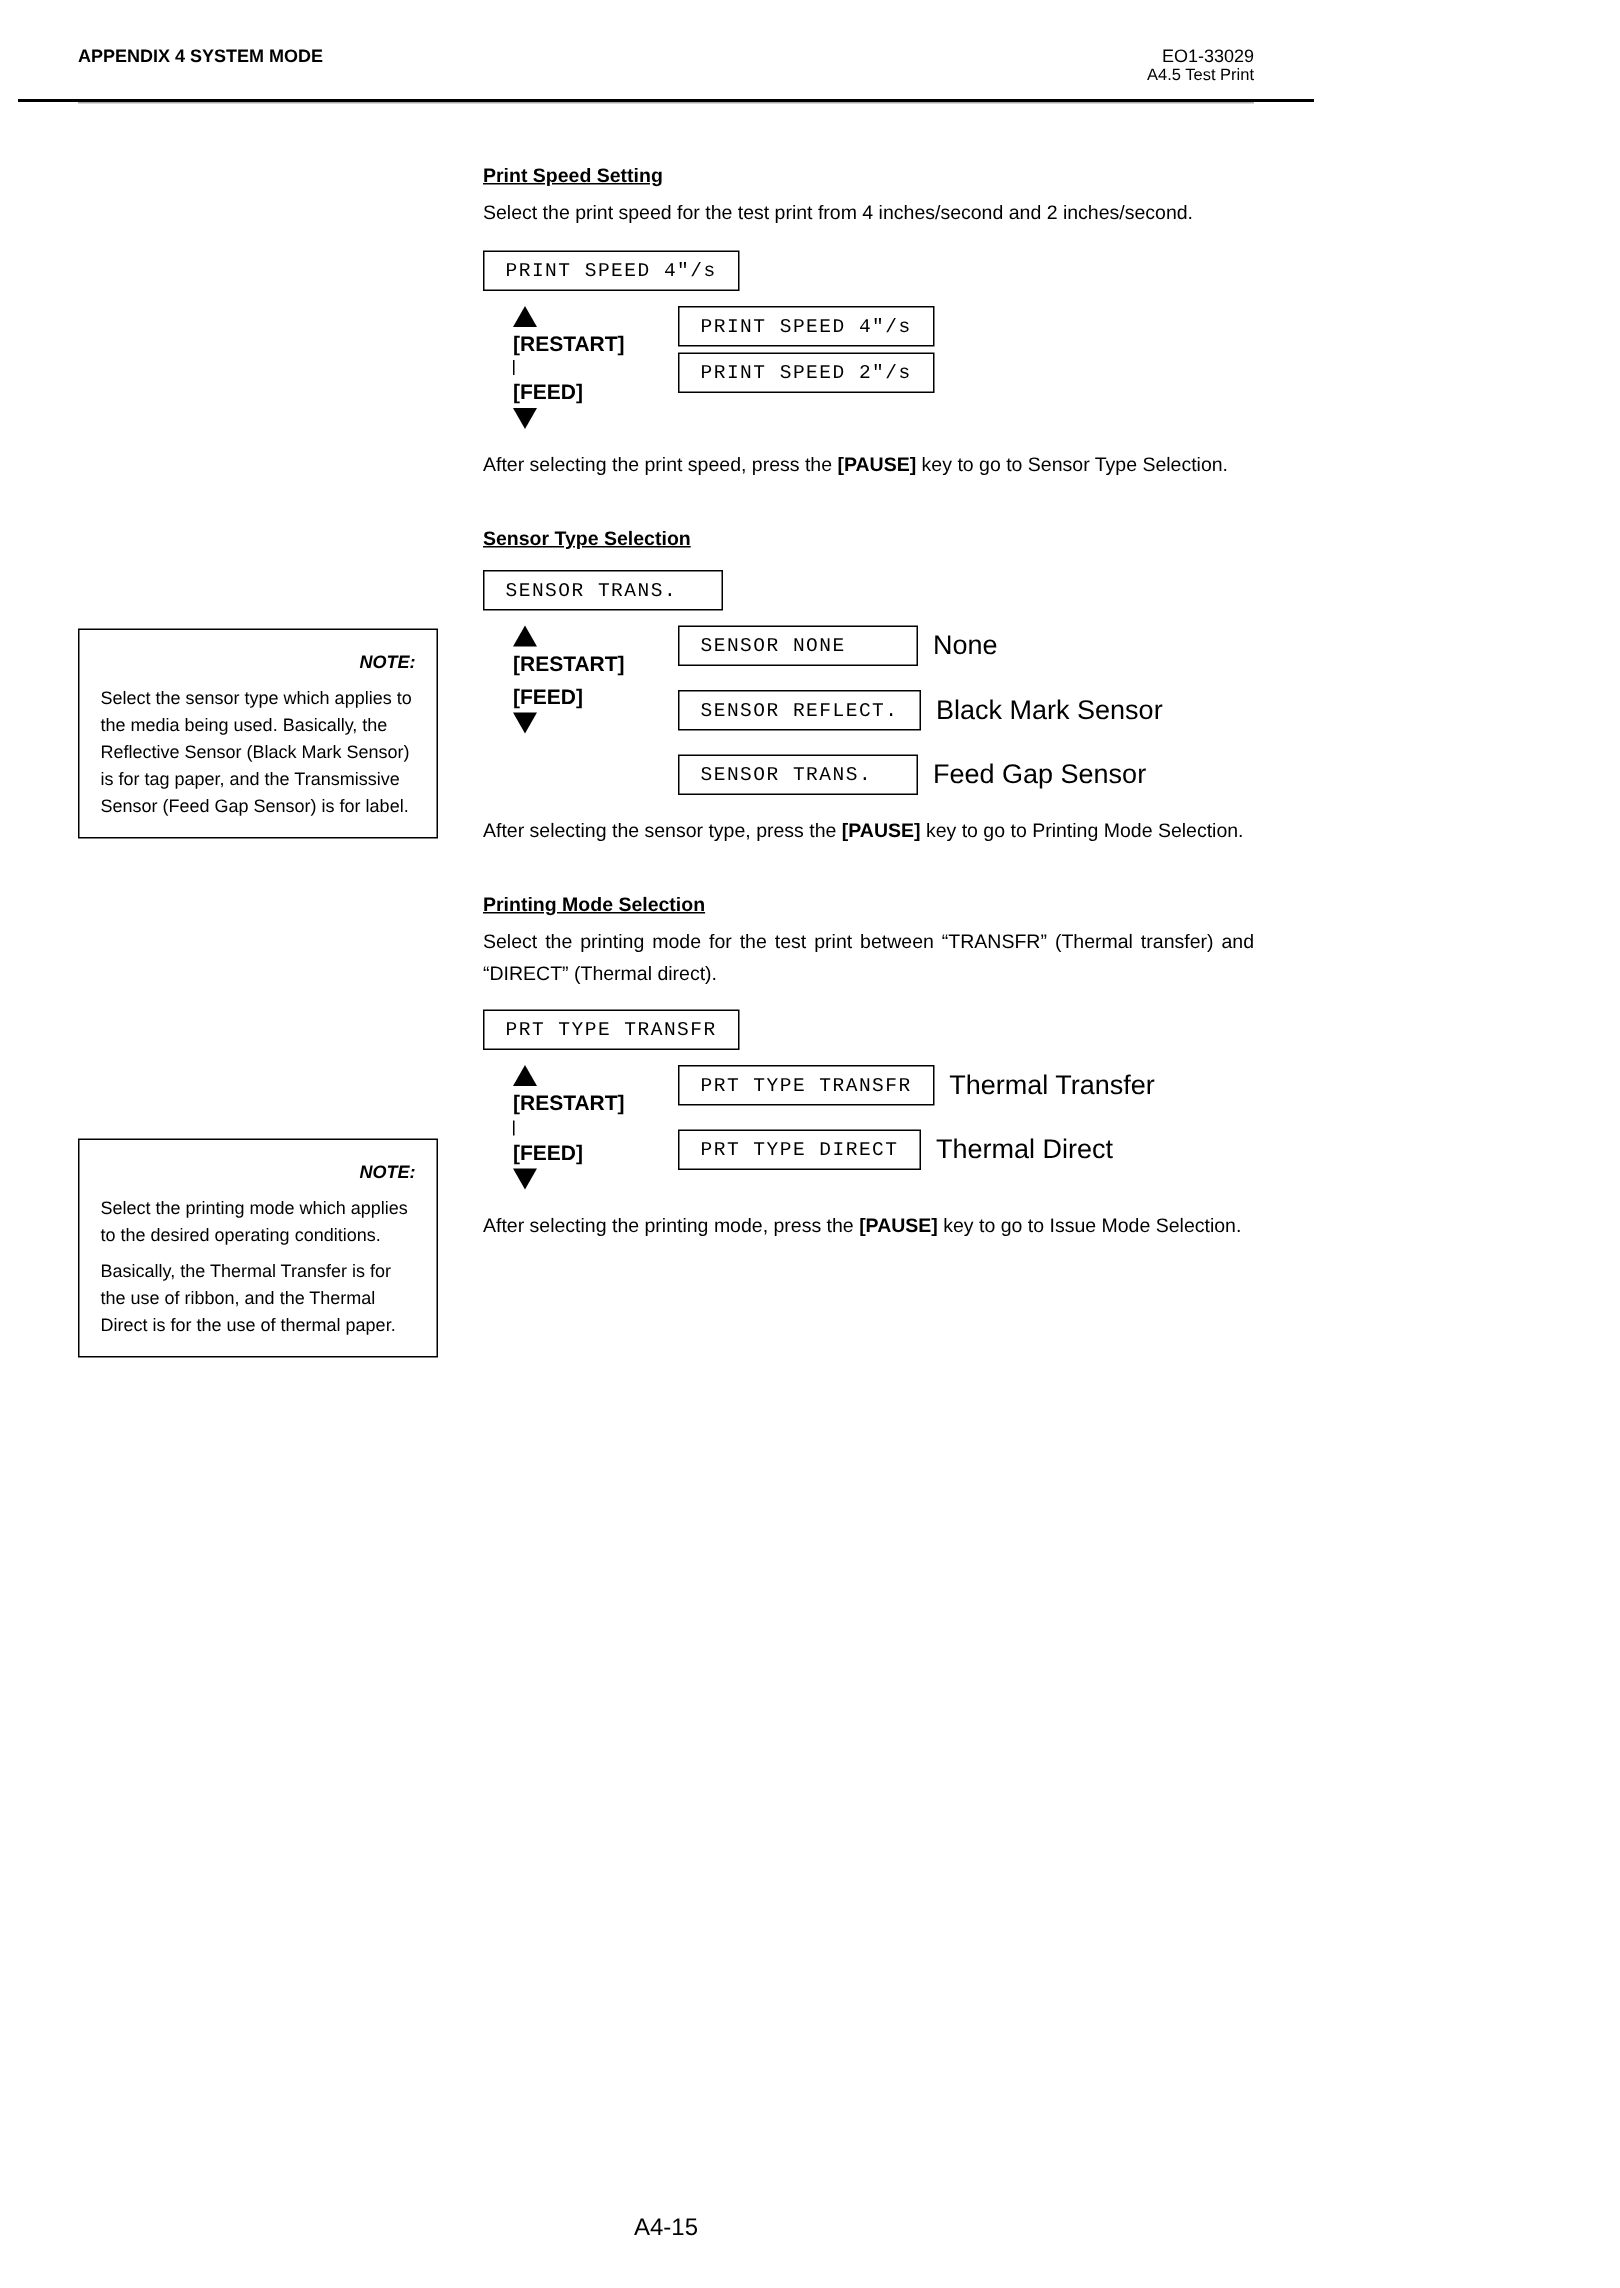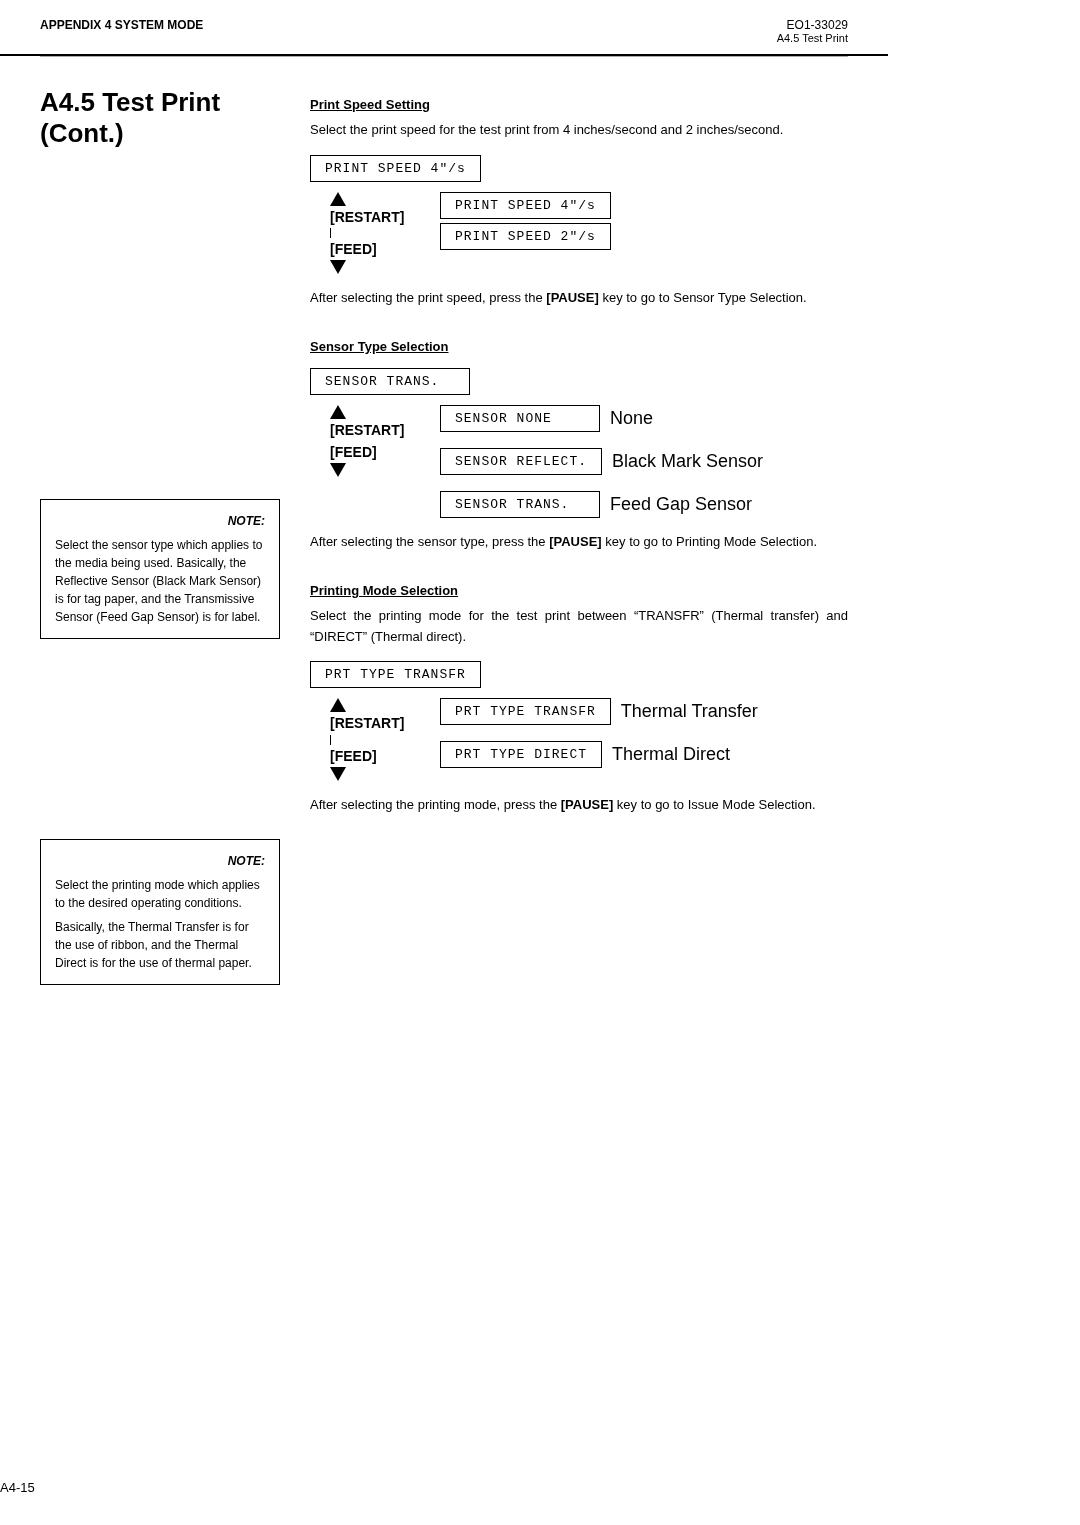--- a/index.html
+++ b/index.html
@@ -9,21 +9,21 @@
       background: #fff;
       color: #000;
       width: 1080px;
       min-height: 1525px;
       position: relative;
     }
 
     .page-wrapper {
       width: 888px;
       min-height: 1525px;
-      padding: 0;
+      padding: 12px;
       position: relative;
     }
 
     
     .header {
       display: flex;
       justify-content: space-between;
       align-items: flex-start;
       padding: 18px 40px 10px 40px;
       border-bottom: 2px solid #000;
@@ -196,22 +196,22 @@
       align-items: center;
       gap: 10px;
     }
 
     
     .page-footer {
       position: absolute;
       bottom: 30px;
       left: 0;
       right: 0;
-      text-align: left;
-      font-size: 13px;
+      text-align: center;
+      font-size: 16px;
     }
 
     hr.header-line {
       border: none;
       border-top: 1px solid #aaa;
       margin: 0 40px;
     }
   </style>
 </head>
 <body>
@@ -223,21 +223,20 @@
     <div class="header-right">
       <div class="doc-number">EO1-33029</div>
       <div class="section-ref">A4.5 Test Print</div>
     </div>
   </div>
   <hr class="header-line">
 
   <div class="main-content">
 
     <div class="left-sidebar">
-      <div class="section-title">A4.5 Test Print (Cont.)</div>
 
       <div style="height: 320px;"></div>
 
       <div class="note-box">
         <div class="note-title">NOTE:</div>
         <p>Select the sensor type which applies to the media being used. Basically, the Reflective Sensor (Black Mark Sensor) is for tag paper, and the Transmissive Sensor (Feed Gap Sensor) is for label.</p>
       </div>
 
       <div style="height: 180px;"></div>
 

